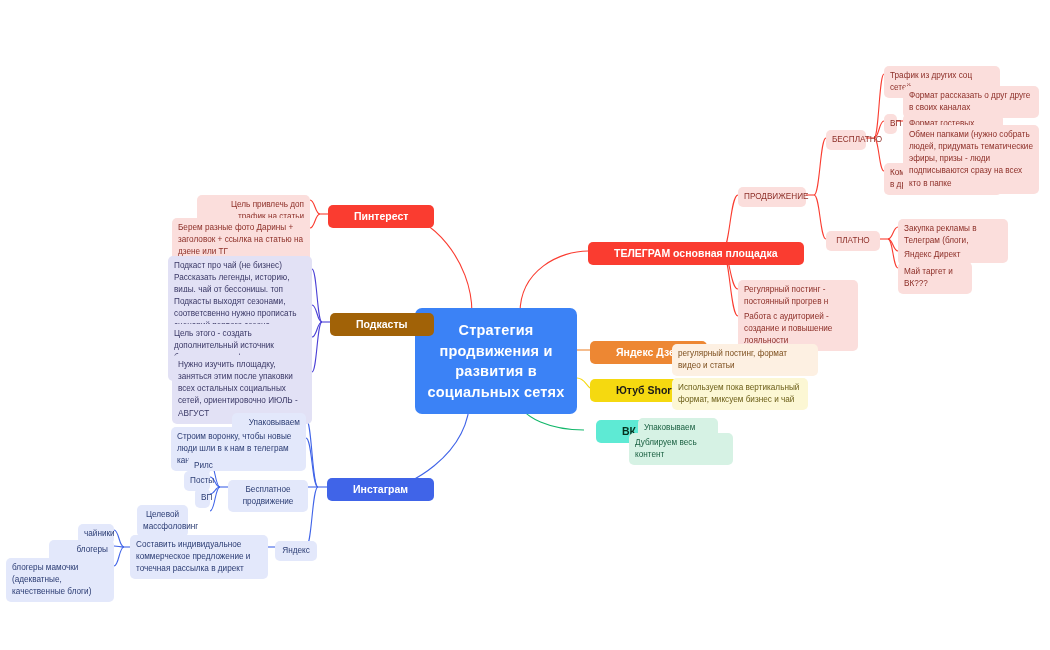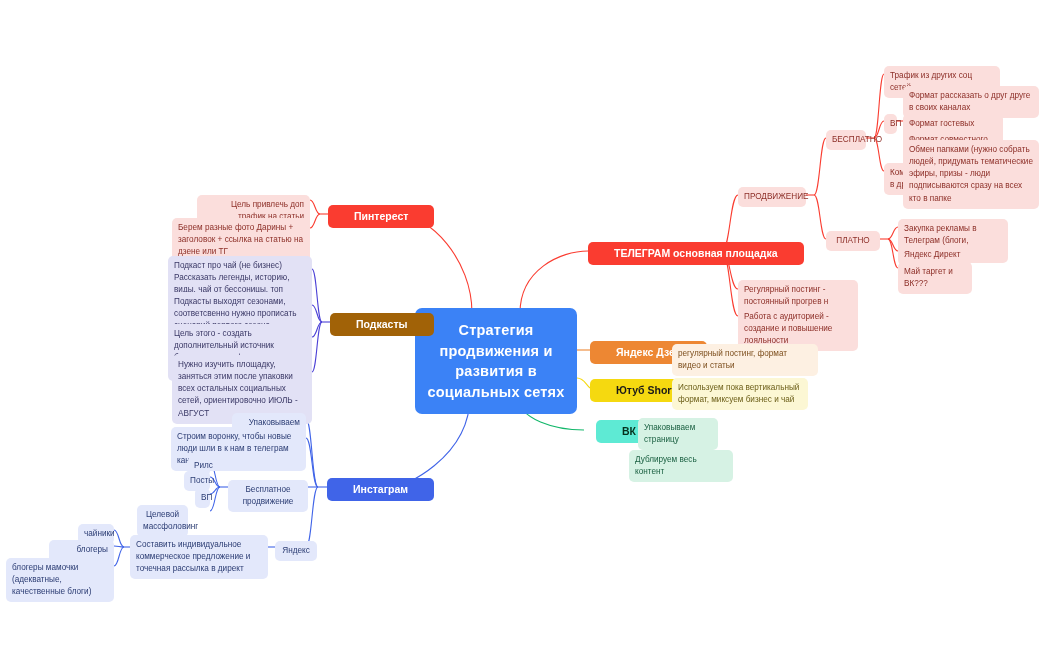--- a/index.html
+++ b/index.html
@@ -171,35 +171,35 @@
   <div class="node leaf leaf-red t-center" style="left:826px; top:130px; width:40px;">БЕСПЛАТНО</div>
   <div class="node leaf leaf-red t-center" style="left:826px; top:231px; width:54px;">ПЛАТНО</div>
 
   <div class="node leaf leaf-red" style="left:884px; top:66px; width:116px;">Трафик из других соц сетей</div>
   <div class="node leaf leaf-red t-center" style="left:884px; top:114px; width:13px;">ВП</div>
   <div class="node leaf leaf-red" style="left:884px; top:163px; width:118px;">Комментинг от лица канала в других каналах</div>
 
   <div class="node leaf leaf-red" style="left:903px; top:86px; width:136px;">Формат рассказать о друг друге в своих каналах</div>
   <div class="node leaf leaf-red" style="left:903px; top:114px; width:100px;">Формат гостевых постов</div>
   <div class="node leaf leaf-red" style="left:903px; top:130px; width:100px;">Формат совместного эфира</div>
-  <div class="node leaf leaf-red" style="left:903px; top:140px; width:136px;">Обмен папками (нужно собрать людей, придумать тематические эфиры, призы - люди подписываются сразу на всех кто в папке</div>
+  <div class="node leaf leaf-red" style="left:903px; top:125px; width:136px;">Обмен папками (нужно собрать людей, придумать тематические эфиры, призы - люди подписываются сразу на всех кто в папке</div>
 
   <div class="node leaf leaf-red" style="left:898px; top:219px; width:110px;">Закупка рекламы в Телеграм (блоги, паблики, боты)</div>
   <div class="node leaf leaf-red" style="left:898px; top:245px; width:74px;">Яндекс Директ</div>
   <div class="node leaf leaf-red" style="left:898px; top:262px; width:74px;">Май таргет и ВК???</div>
 
   <div class="node chip chip-orange" style="left:590px; top:341px;">Яндекс Дзен</div>
   <div class="node leaf leaf-orange" style="left:672px; top:344px; width:146px;">регулярный постинг, формат видео и статьи</div>
 
   <div class="node chip chip-yellow" style="left:590px; top:379px;">Ютуб Shorts</div>
   <div class="node leaf leaf-yellow" style="left:672px; top:378px; width:136px;">Используем пока вертикальный формат, миксуем бизнес и чай</div>
 
   <div class="node chip chip-green" style="left:584px; top:420px; width:36px;">ВК</div>
   <div class="node leaf leaf-green" style="left:638px; top:418px; width:80px;">Упаковываем страницу</div>
-  <div class="node leaf leaf-green" style="left:629px; top:450px; width:104px;">Дублируем весь контент</div>
+  <div class="node leaf leaf-green" style="left:629px; top:433px; width:104px;">Дублируем весь контент</div>
 
   <div class="node chip chip-blue" style="left:327px; top:478px;">Инстаграм</div>
 
   <div class="node leaf leaf-blue t-right" style="left:232px; top:413px; width:74px;">Упаковываем профиль</div>
   <div class="node leaf leaf-blue" style="left:171px; top:427px; width:135px;">Строим воронку, чтобы новые люди шли в к нам в телеграм канал</div>
 
   <div class="node leaf leaf-blue t-center" style="left:228px; top:480px; width:80px;">Бесплатное продвижение</div>
   <div class="node leaf leaf-blue t-center" style="left:188px; top:456px; width:22px;">Рилс</div>
   <div class="node leaf leaf-blue t-center" style="left:184px; top:471px; width:26px;">Посты</div>
   <div class="node leaf leaf-blue t-center" style="left:195px; top:488px; width:15px;">ВП</div>

